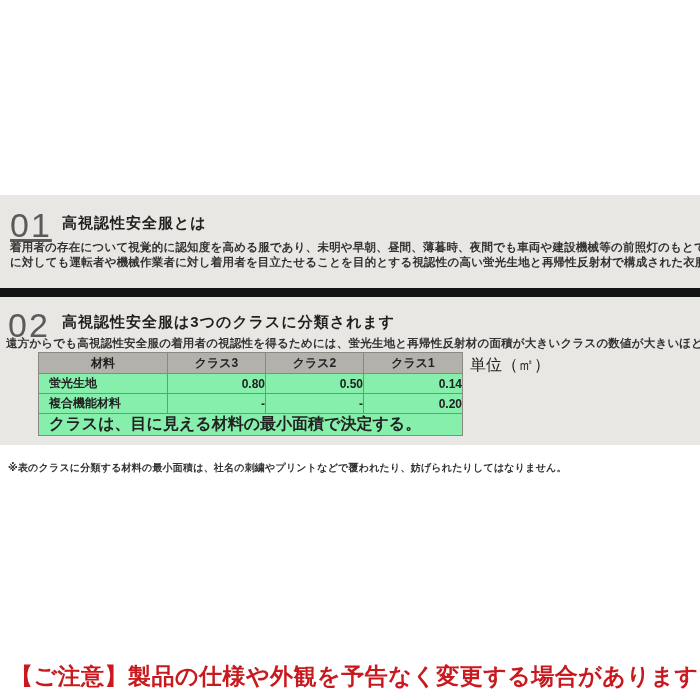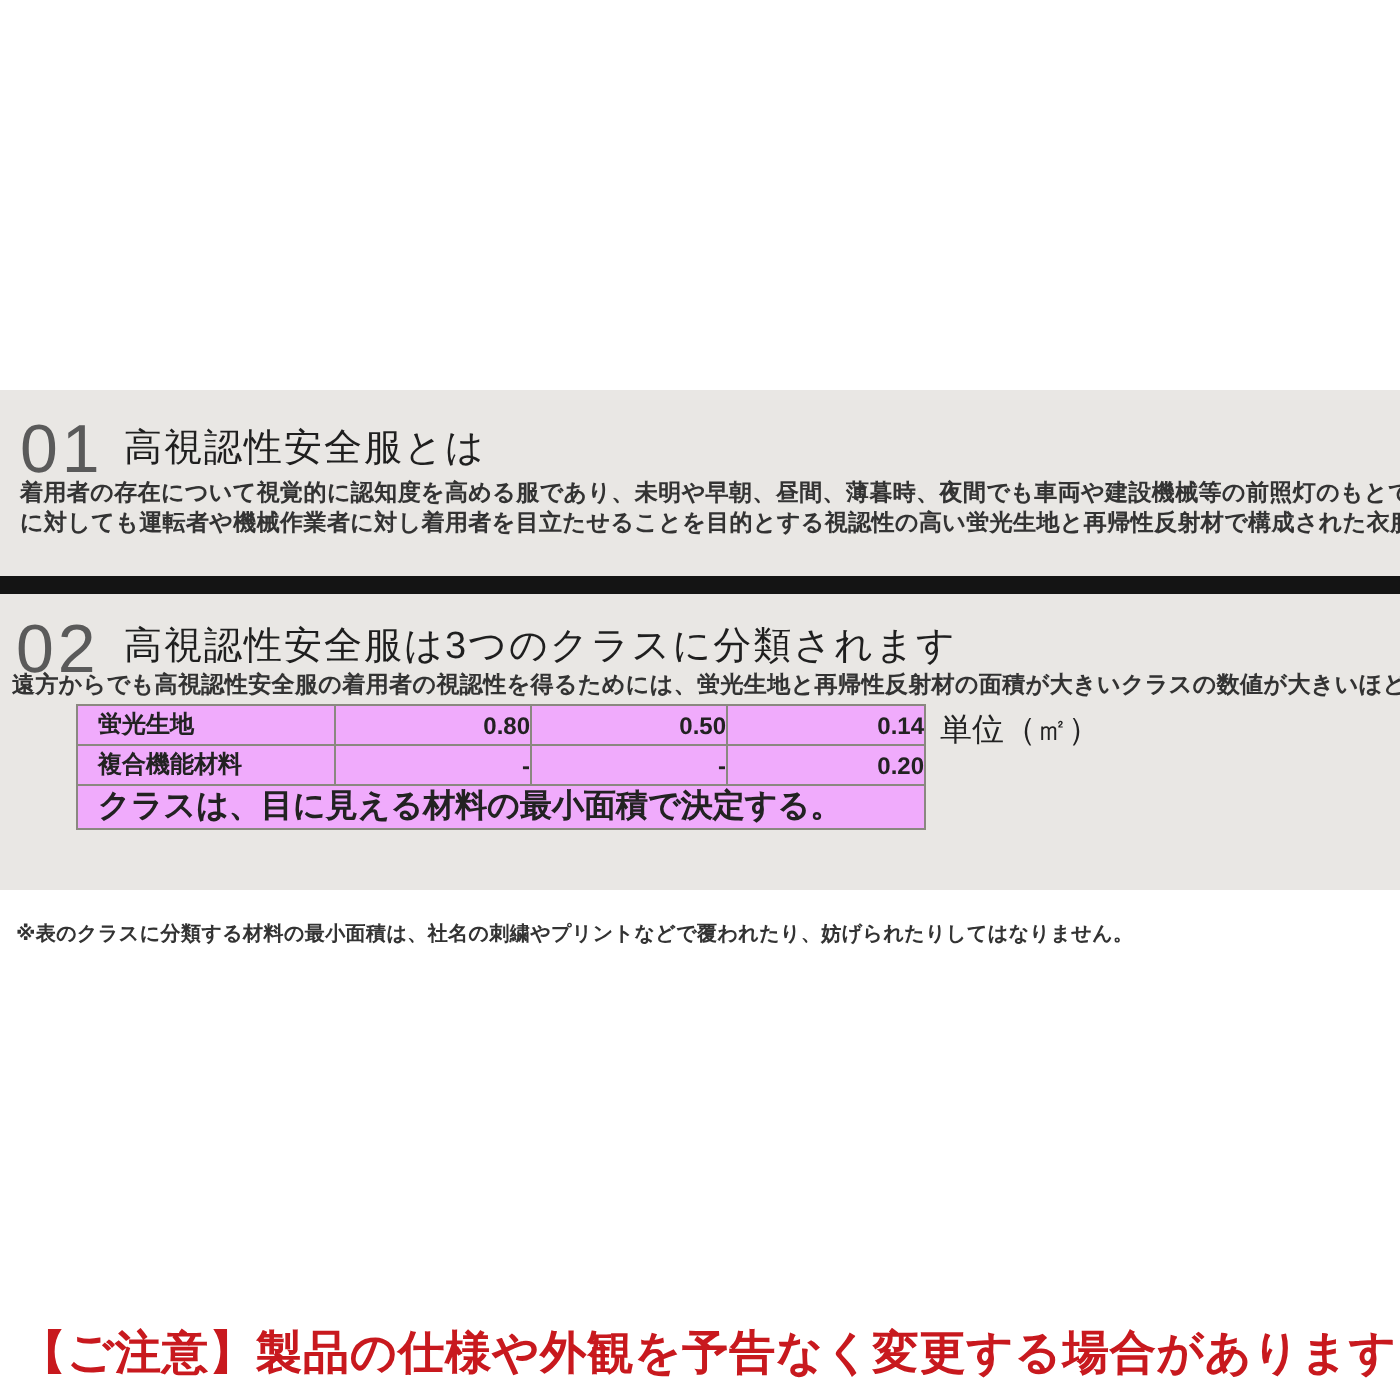--- a/index.html
+++ b/index.html
@@ -14,46 +14,46 @@
   .section{position:absolute;left:0;width:700px;background:#e9e7e4;}
   .sec1{top:195px;height:93px;}
   .sec2{top:297px;height:148px;}
   .divider-bar{position:absolute;left:0;top:288px;width:700px;height:9px;background:#141414;}
 
   .sec-number{
     position:absolute;font-size:34px;line-height:1;font-weight:200;
     color:#5a5a5a;letter-spacing:2px;
   }
   .sec-title{
-    position:absolute;font-size:19px;line-height:1;font-weight:normal;
+    position:absolute;font-size:15px;line-height:1;font-weight:bold;
     color:#1f1f1f;letter-spacing:1px;white-space:nowrap;
   }
   .body-text{
     position:absolute;font-size:11.5px;line-height:15px;font-weight:bold;
     color:#333;white-space:nowrap;letter-spacing:0.2px;
   }
 
-  .sec1 .sec-number{left:10px;top:13px;}
+  .sec1 .sec-number{left:10px;top:13px;text-decoration:underline;}
   .sec1 .sec-title{left:62px;top:20px;}
   .sec1 .body1{left:10px;top:45px;}
   .sec1 .body2{left:10px;top:60px;}
 
   .sec2 .sec-number{left:8px;top:11px;}
   .sec2 .sec-title{left:62px;top:17px;}
   .sec2 .subtitle{left:6px;top:39px;}
 
   
   .spec-table{
     position:absolute;left:38px;top:55px;
     border-collapse:collapse;table-layout:fixed;width:424px;
     font-size:12px;
   }
   .spec-table td,.spec-table th{
     border:1px solid #8a8880;font-weight:bold;color:#222;
-    padding:0;height:19px;vertical-align:middle;background:#f0abfc;
+    padding:0;height:19px;vertical-align:middle;background:#86efac;
   }
   .spec-table th{background:#b3b1ac;height:20px;text-align:center;}
   .spec-table .col-label{width:129px;}
   .spec-table .col-val{width:98px;}
   .spec-table .col-val-last{width:99px;}
   .spec-table td.label-cell{text-align:left;padding-left:10px;}
   .spec-table td.value-cell{text-align:right;}
   .spec-table td.footer-cell{
     text-align:left;padding-left:10px;height:15px;font-size:16px;
   }
@@ -95,20 +95,26 @@
 
     <table class="spec-table">
       <colgroup>
         <col class="col-label">
           <col class="col-val">
           <col class="col-val">
           <col class="col-val-last">
       </colgroup>
       <tbody>
         <tr>
+          <th>材料</th>
+          <th>クラス3</th>
+          <th>クラス2</th>
+          <th>クラス1</th>
+        </tr>
+        <tr>
           <td class="label-cell">蛍光生地</td>
           <td class="value-cell">0.80</td>
           <td class="value-cell">0.50</td>
           <td class="value-cell">0.14</td>
         </tr>
         <tr>
           <td class="label-cell">複合機能材料</td>
           <td class="value-cell">-</td>
           <td class="value-cell">-</td>
           <td class="value-cell">0.20</td>

